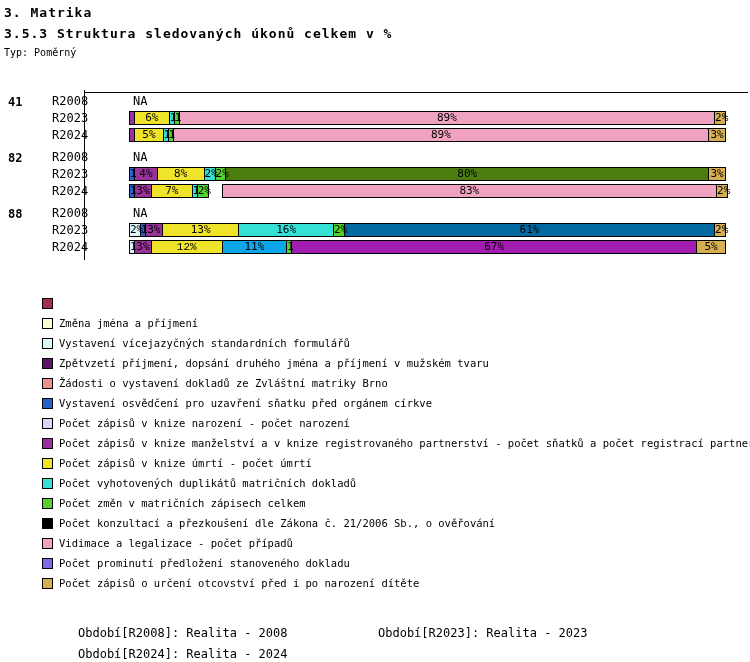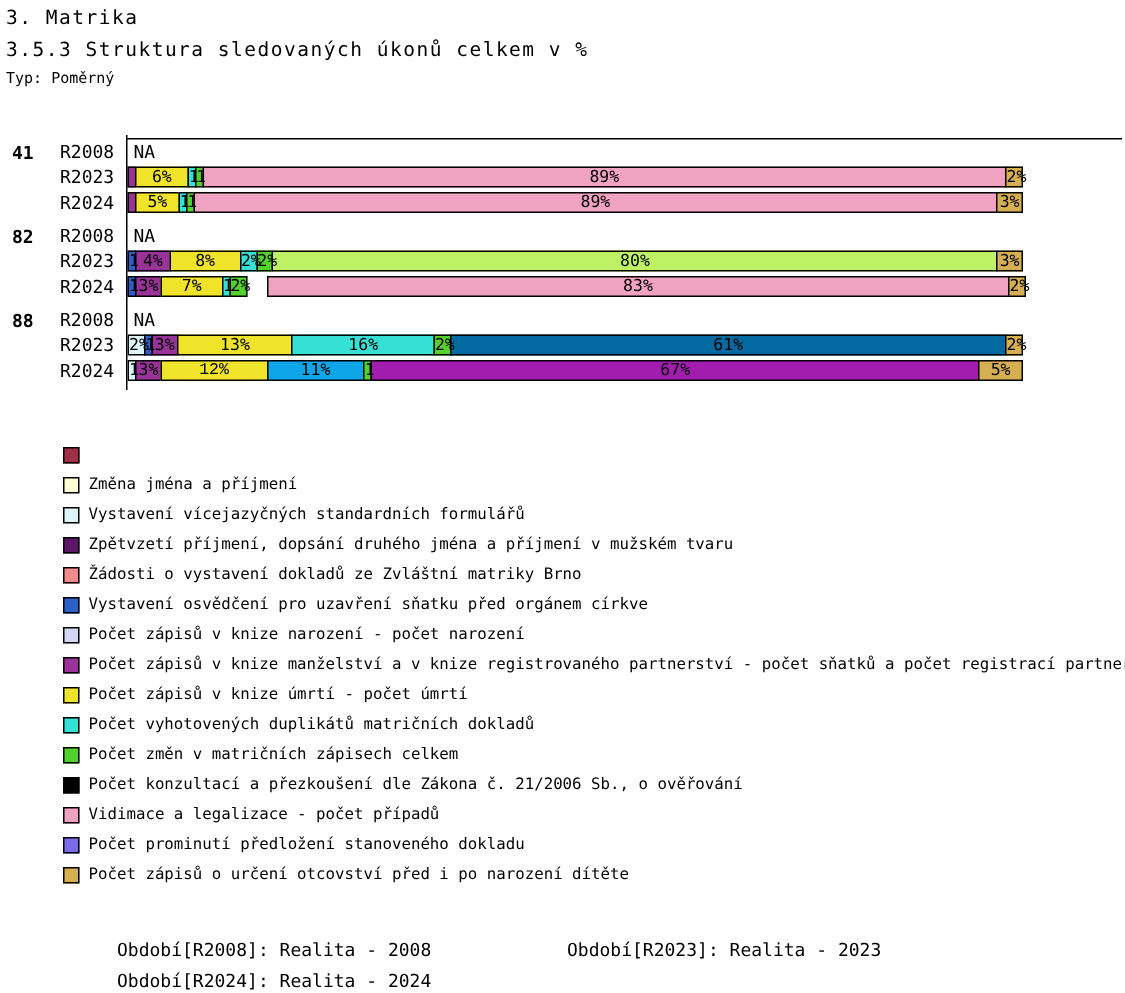--- a/index.html
+++ b/index.html
@@ -1,27 +1,27 @@
 <!DOCTYPE html>
 <html><head>
 <meta charset="utf-8">
 <style>
   html,body{margin:0;padding:0;}
   body{background:#fff;width:750px;height:662px;position:relative;
        font-family:"DejaVu Sans Mono","Liberation Mono",monospace;color:#000;}
-  .t1{font-weight:normal;font-size:13px;letter-spacing:1px;margin:5px 4px 0 4px;line-height:16px;white-space:nowrap;}
+  .t1{font-weight:bold;font-size:13px;letter-spacing:1px;margin:5px 4px 0 4px;line-height:16px;white-space:nowrap;}
   .t2{font-size:10px;margin:5px 0 0 4px;white-space:nowrap;}
 
   #chart{position:absolute;top:90px;left:0;width:748px;}
   .axis-h{position:absolute;top:2px;left:84px;right:0;height:1px;background:#000;}
   .axis-v{position:absolute;top:0;left:84px;width:1px;height:170px;background:#000;}
   #groups{padding-top:4px;}
   .group{position:relative;margin-bottom:8px;}
   .grp-num{position:absolute;left:8px;top:1px;font-weight:bold;font-size:12px;}
-  .row{display:flex;align-items:center;height:14px;margin-bottom:3px;padding-left:40px;}
+  .row{display:flex;align-items:center;height:14px;margin-bottom:3px;padding-left:52px;gap:32px;}
   .row-label{width:45px;font-size:12px;line-height:14px;flex:0 0 45px;}
   .na{font-size:12px;margin-left:4px;}
   .bar{display:flex;width:597px;height:14px;}
   .seg{position:relative;height:14px;border:1px solid #000;box-sizing:border-box;
        flex-shrink:0;margin-left:-1px;}
   .seg:first-child{margin-left:0;}
   .seg-label{position:absolute;left:0;top:0;width:100%;text-align:center;
              font-size:11px;line-height:12px;white-space:nowrap;z-index:2;}
 
   #legend{position:absolute;top:293px;left:42px;}
@@ -116,21 +116,21 @@
             </div>
             <div class="seg" style="background: rgb(239, 228, 42); width: 8%;">
               <span class="seg-label">8%</span>
             </div>
             <div class="seg" style="background: rgb(53, 224, 213); width: 2%;">
               <span class="seg-label">2%</span>
             </div>
             <div class="seg" style="background: rgb(84, 210, 44); width: 2%;">
               <span class="seg-label">2%</span>
             </div>
-            <div class="seg" style="background: #bef264; width: 80%; flex-grow: 1;">
+            <div class="seg" style="background: #4d7c0f; width: 80%; flex-grow: 1;">
               <span class="seg-label">80%</span>
             </div>
             <div class="seg" style="background: rgb(214, 175, 82); width: 3%;">
               <span class="seg-label">3%</span>
             </div>
           </div>
         </div>
         <div class="row">
           <div class="row-label">R2024</div>
           <div class="bar">

